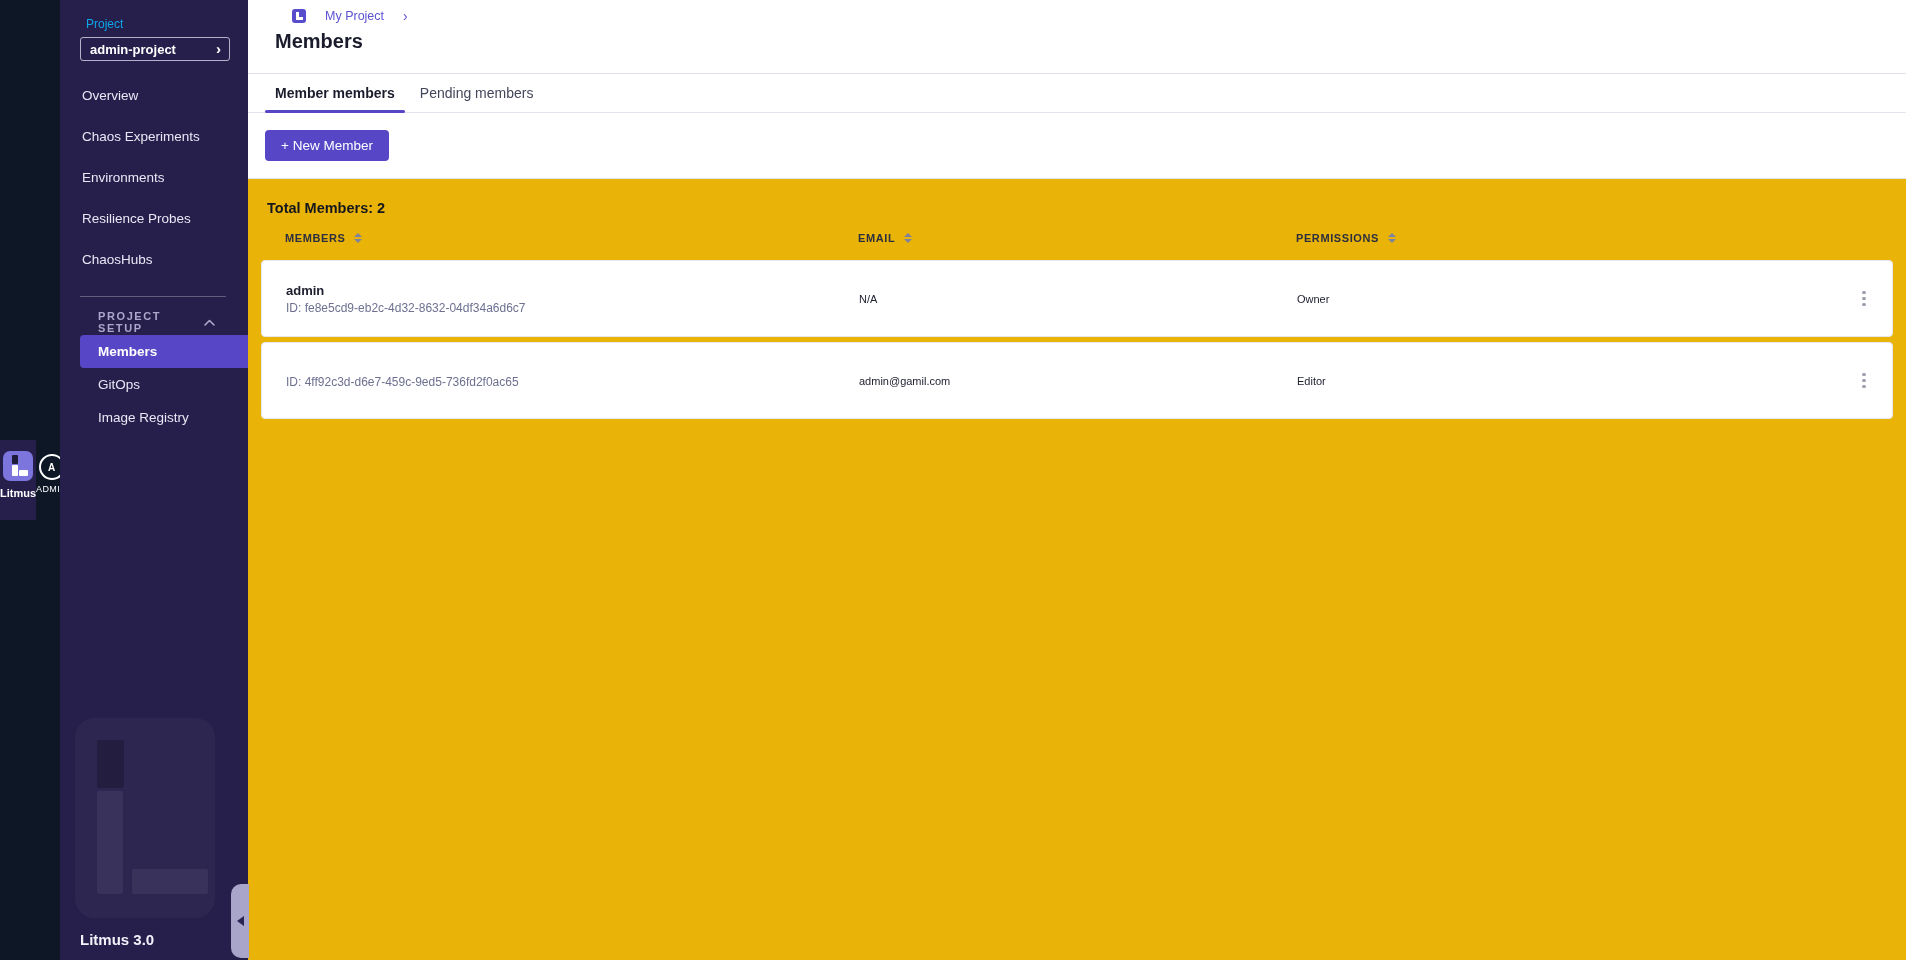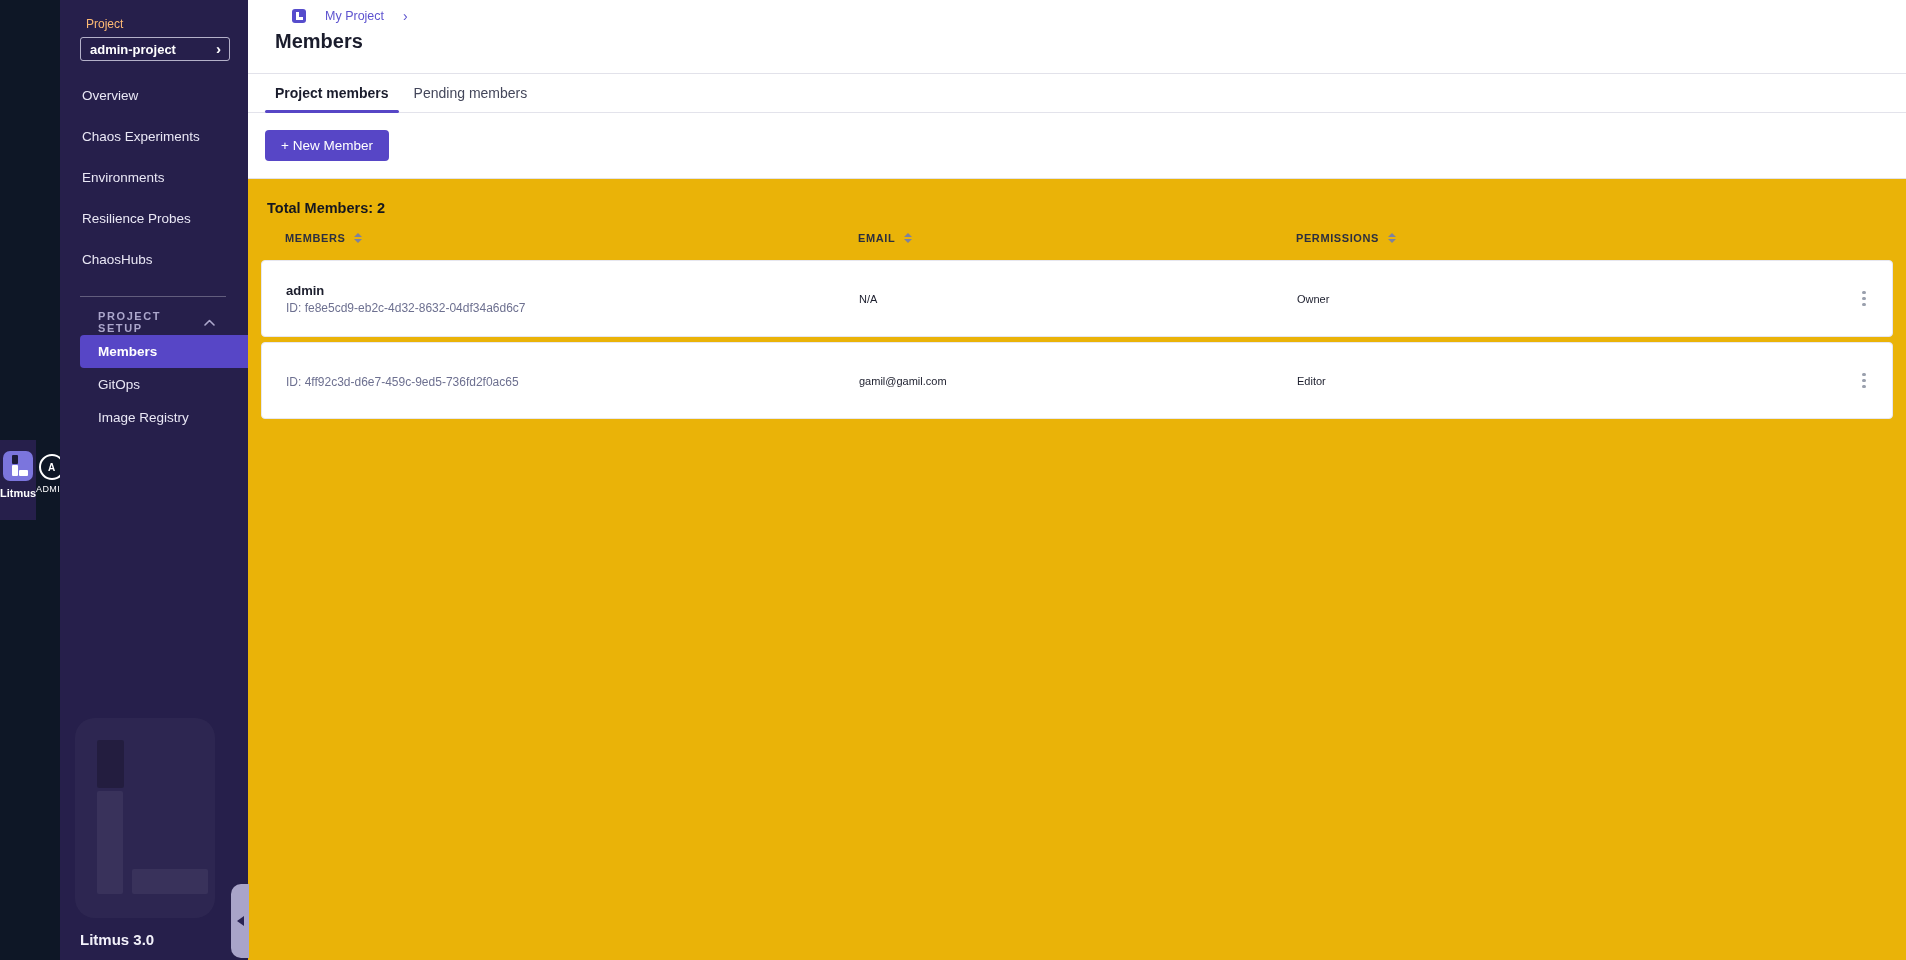--- a/index.html
+++ b/index.html
@@ -17,21 +17,21 @@
   .logo-sq .bar-h { position:absolute; left:16px; top:19px; width:9px; height:6px; background:#fff; border-radius:1px; }
   .logo-label { color:#fff; font-size:11px; font-weight:700; margin-top:6px; }
   .rail-spacer { flex:1; }
   .user-block { display:flex; flex-direction:column; align-items:center; margin-bottom:12px; }
   .avatar { width:26px; height:26px; border-radius:50%; border:2px solid #fff; color:#fff;
     display:flex; align-items:center; justify-content:center; font-size:10px; font-weight:700; cursor:pointer; }
   .admin-label { color:#fff; font-size:9px; letter-spacing:.4px; margin-top:4px; }
 
   
   .sidebar { width:188px; background:var(--sidebar,#261f4b); position:relative; flex-shrink:0; }
-  .proj-label { color:#fdba74; font-size:12px; margin:17px 0 0 26px; }
+  .proj-label { color:#0ea5e9; font-size:12px; margin:17px 0 0 26px; }
   .proj-select { margin:6px 0 0 20px; width:150px; height:24px; border:1px solid rgba(228,227,243,.75); border-radius:3px;
     display:flex; align-items:center; justify-content:space-between; padding:0 8px 0 9px; cursor:pointer; }
   .proj-select .val { color:#fff; font-size:13px; font-weight:700; }
   .proj-select .chev { color:#fff; font-size:15px; font-weight:700; line-height:1; transform:translateY(-1px); }
   .nav { margin-top:14px; }
   .nav-item { height:41px; display:flex; align-items:center; padding-left:22px; color:#e9e7f5; font-size:13.5px; cursor:pointer; }
   .side-divider { height:1px; background:rgba(255,255,255,.28); margin:16px 22px 0 20px; border:0; }
   .section-head { margin-top:12px; height:26px; display:flex; align-items:center; padding:0 33px 0 38px; cursor:pointer; }
   .section-head .sec-label { color:#aca7cc; font-size:11px; letter-spacing:1.6px; font-weight:600; flex:1; }
   .setup-item { height:33px; display:flex; align-items:center; padding-left:18px; margin-left:20px; color:#e9e7f5; font-size:13.5px; cursor:pointer; }
@@ -148,21 +148,21 @@
   <div class="page-header">
     <div class="crumb-row">
       <span class="crumb-icon"></span>
       <span class="crumb-link">My Project</span>
       <span class="crumb-chev">›</span>
     </div>
     <div class="page-title">Members</div>
   </div>
 
   <div class="tabs">
-    <div class="tab active">Project members</div>
+    <div class="tab active">Member members</div>
     <div class="tab">Pending members</div>
   </div>
 
   <div class="toolbar">
     <button class="btn-primary">+ New Member</button>
   </div>
 
   <div class="section">
     <div class="total-label">Total Members: 2</div>
 
@@ -202,21 +202,21 @@
           <i></i>
           <i></i>
           <i></i>
         </button>
     </div>
 
     <div class="tgrid row-card">
       <div>
         <div class="cell-id">ID: 4ff92c3d-d6e7-459c-9ed5-736fd2f0ac65</div>
       </div>
-      <div class="cell-text">gamil@gamil.com</div>
+      <div class="cell-text">admin@gamil.com</div>
       <div class="cell-text">Editor</div>
       <button class="kebab">
           <i></i>
           <i></i>
           <i></i>
         </button>
     </div>
   </div>
 </div>
 

